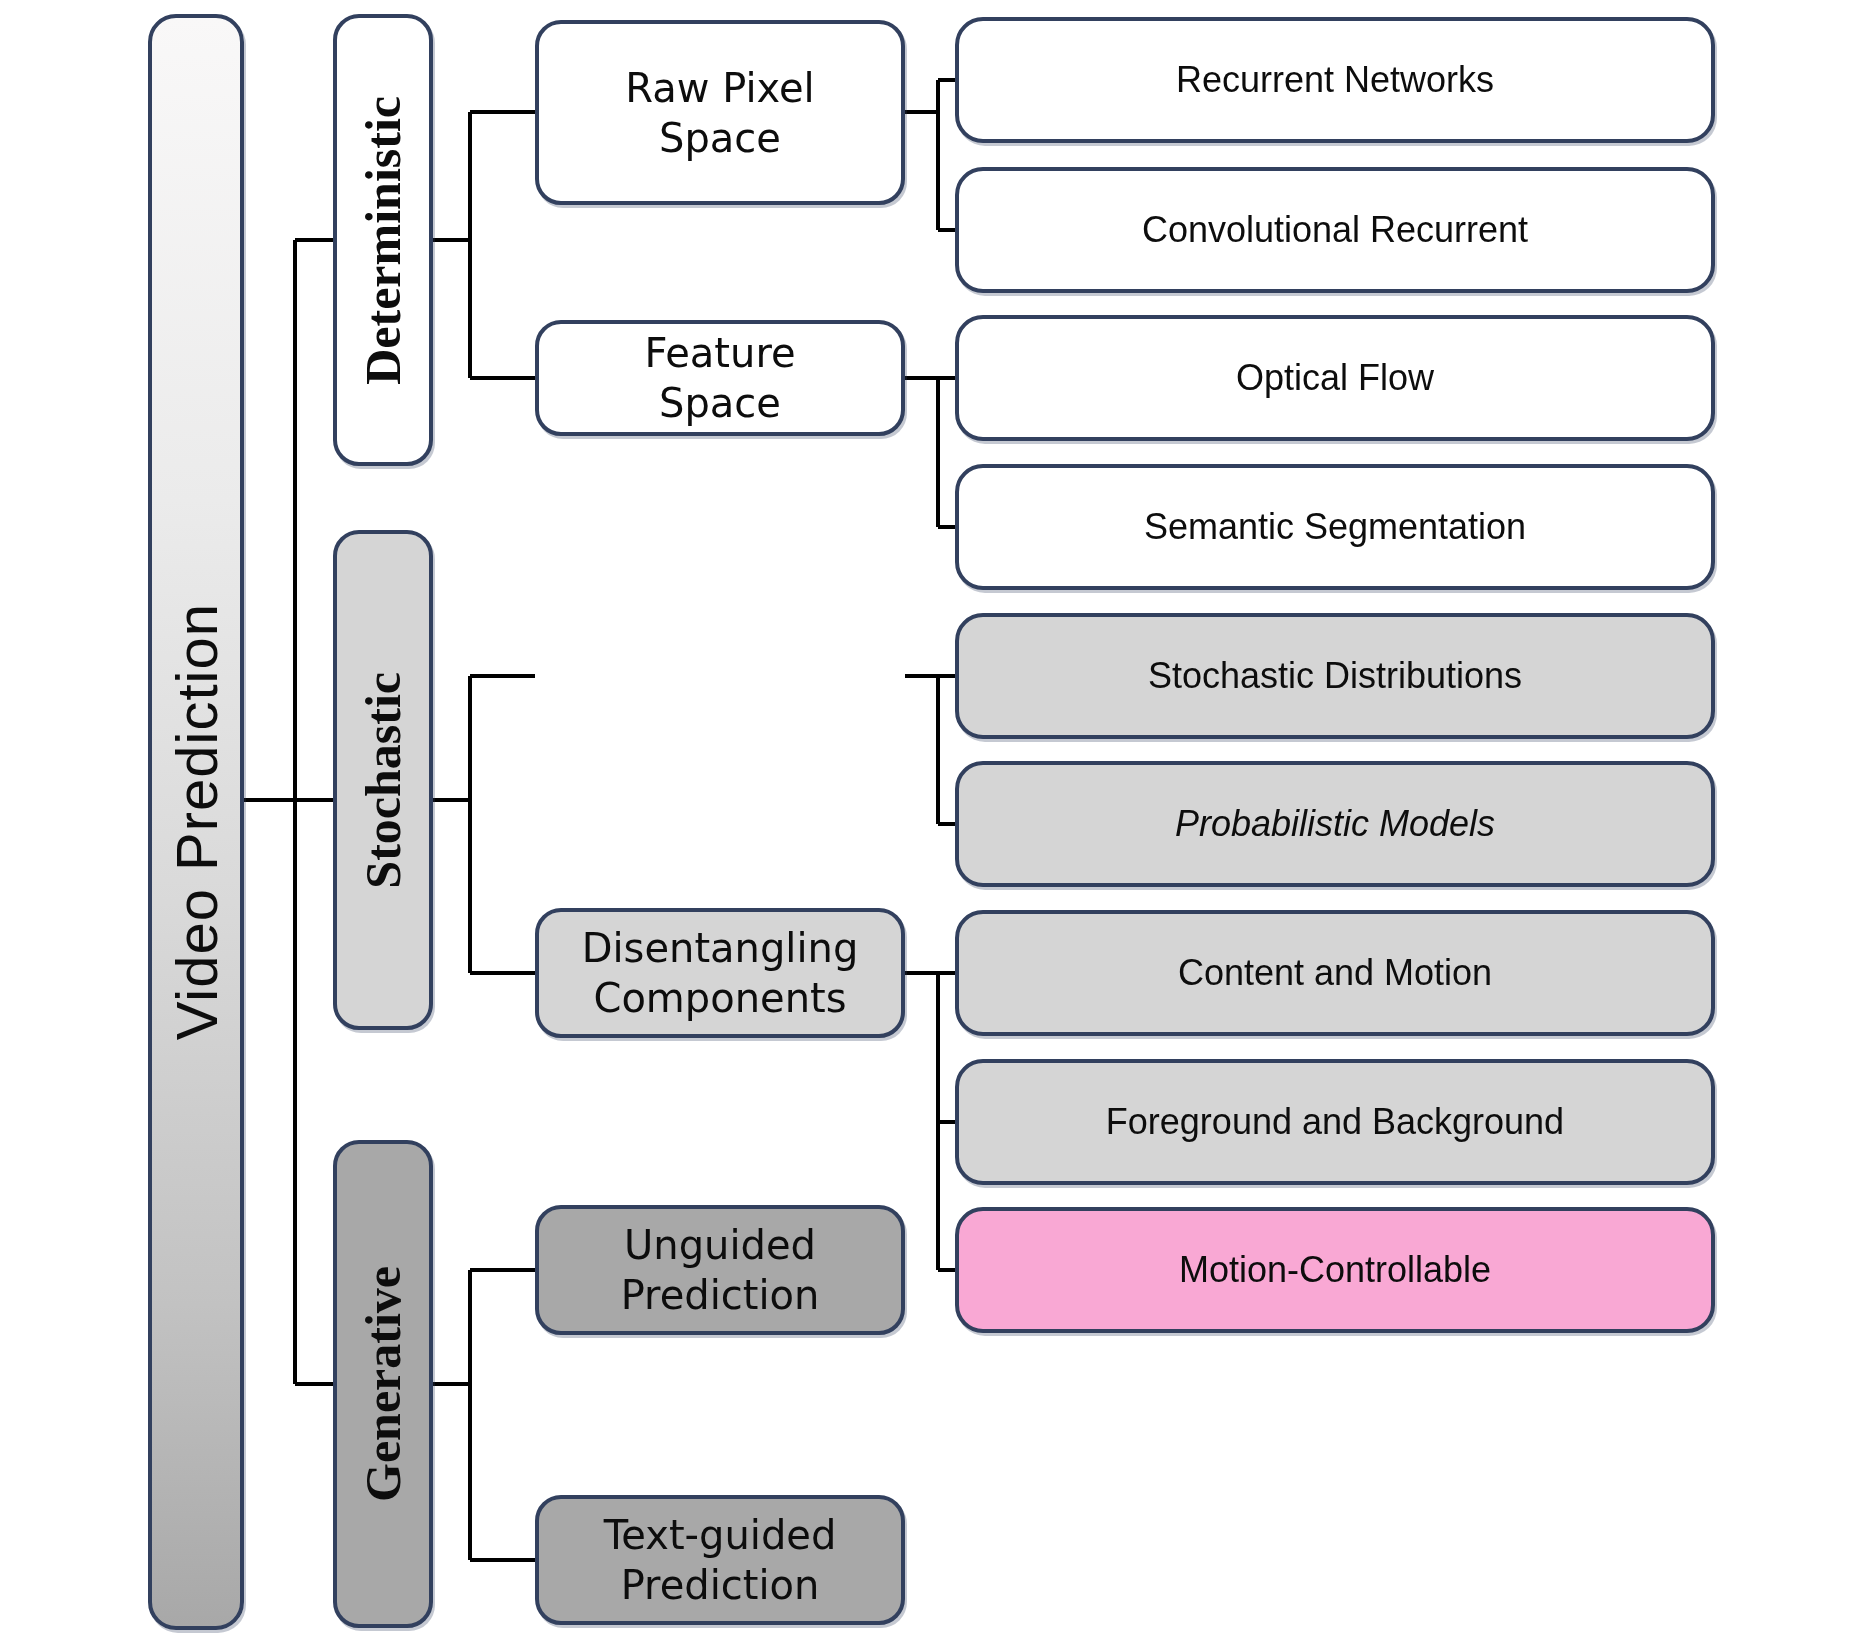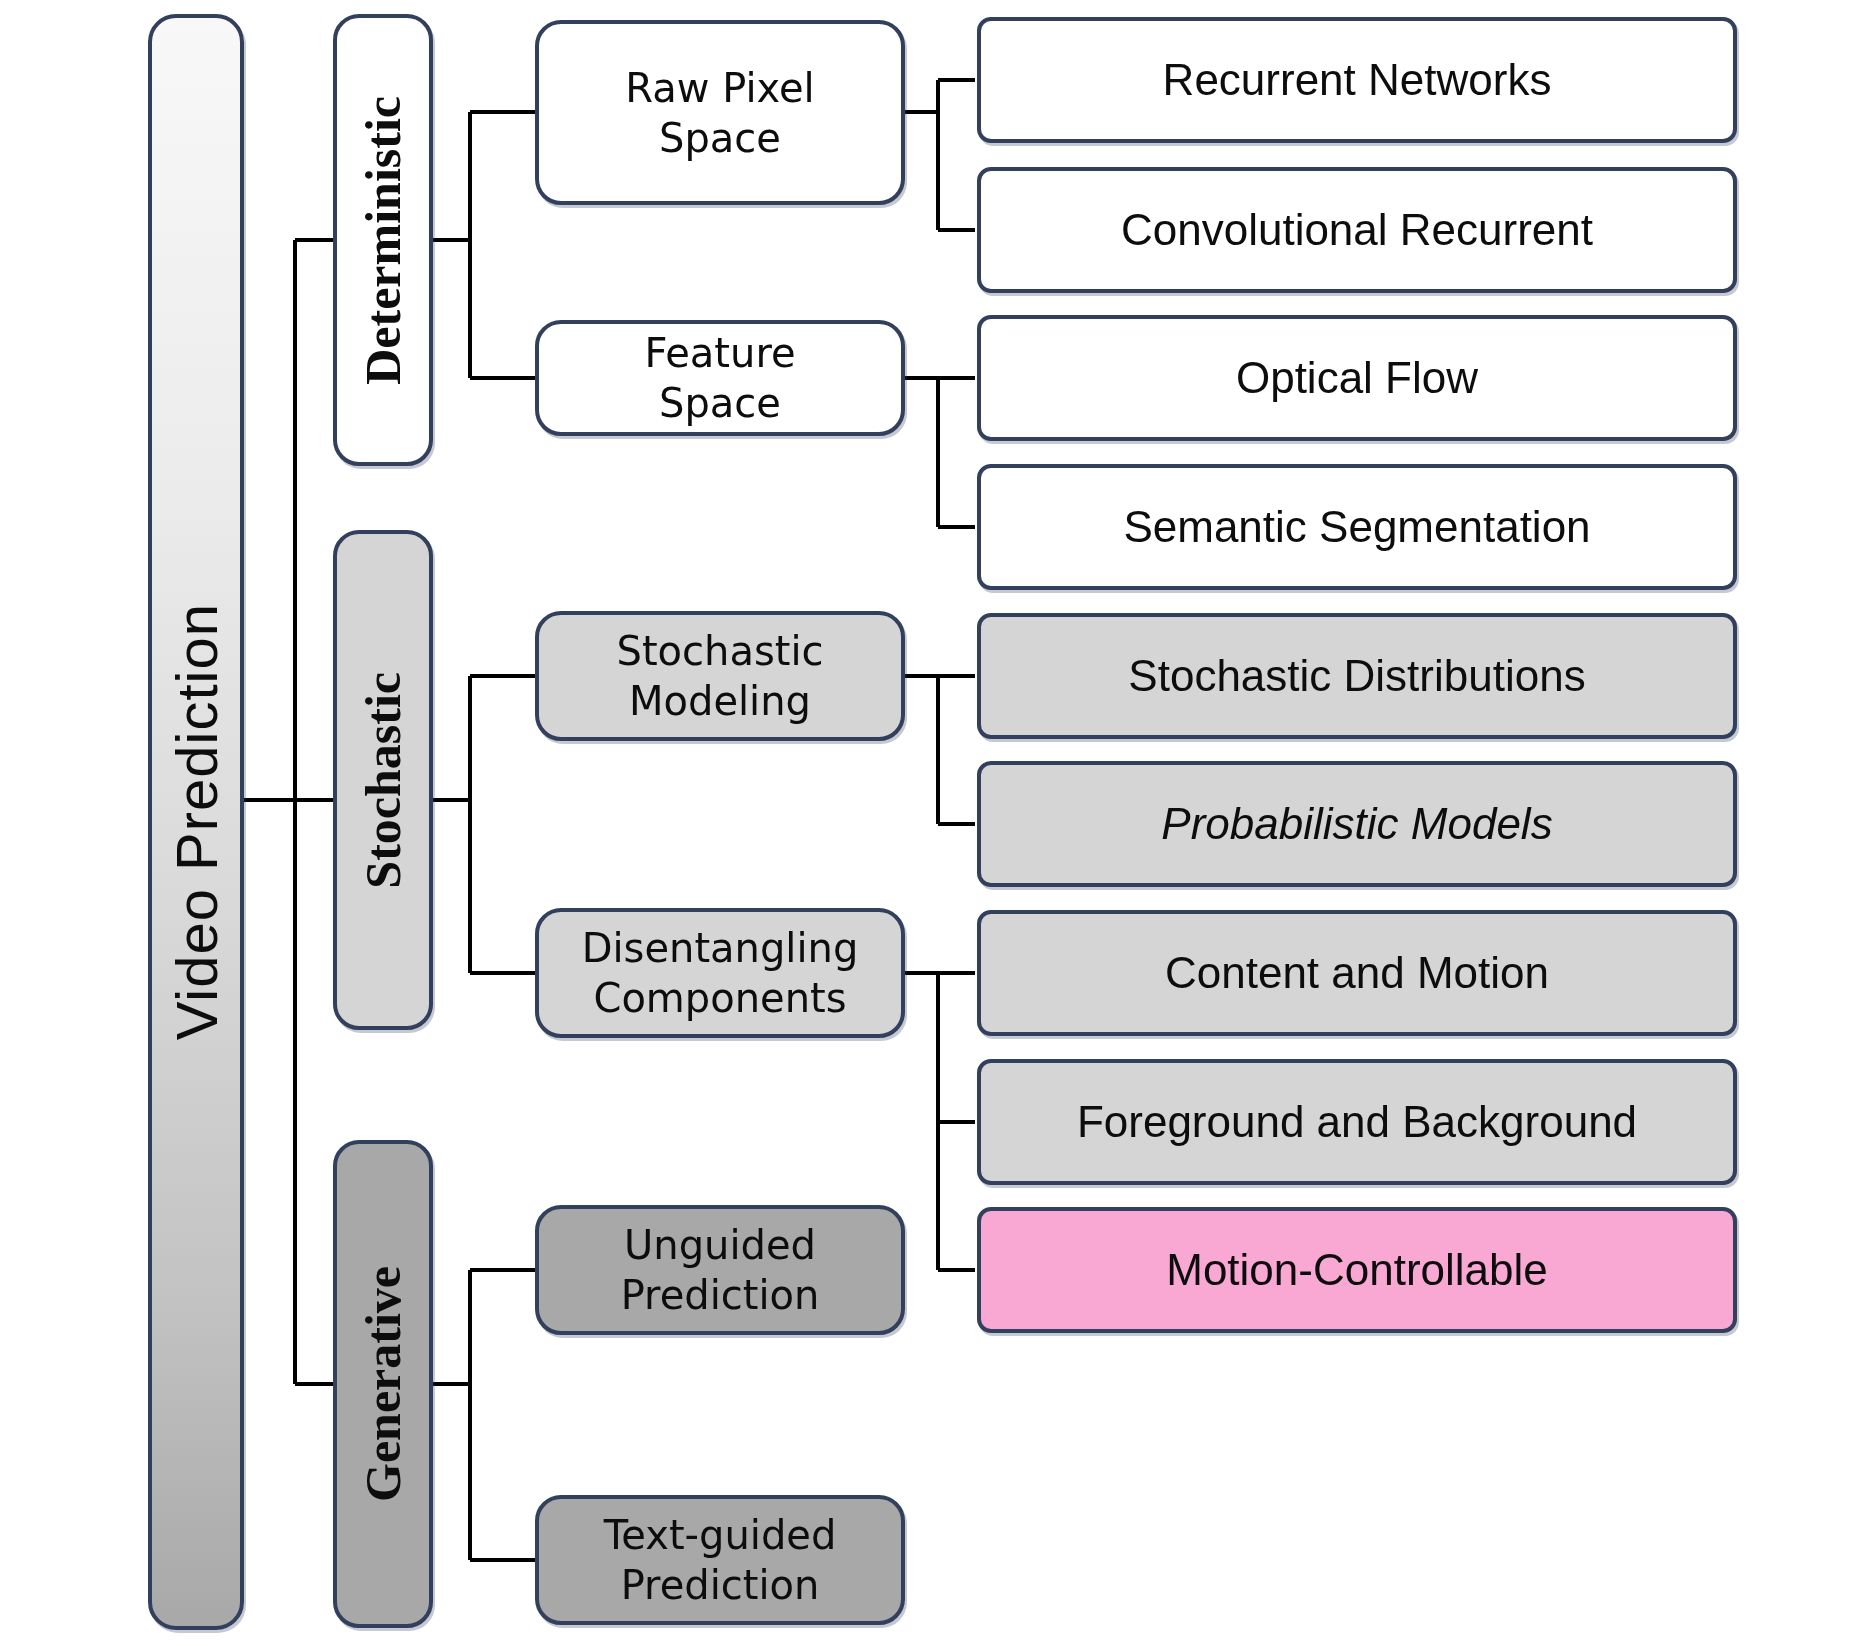--- a/index.html
+++ b/index.html
@@ -78,26 +78,26 @@
     border-radius: 26px;
   }
   .sub-raw-pixel    { top: 20px;   height: 185px; background: #ffffff; }
   .sub-feature      { top: 320px;  height: 116px; background: #ffffff; }
   .sub-stoch-model  { top: 611px;  height: 130px; background: #d5d5d5; }
   .sub-disentangle  { top: 908px;  height: 130px; background: #d5d5d5; }
   .sub-unguided     { top: 1205px; height: 130px; background: #a8a8a8; }
   .sub-text-guided  { top: 1495px; height: 130px; background: #a8a8a8; }
   
   .leaf {
-    left: 977px;
+    left: 955px;
     width: 760px;
     height: 126px;
     font-family: "Liberation Sans", sans-serif;
-    font-size: 44px;
-    border-radius: 14px;
+    font-size: 36px;
+    border-radius: 28px;
   }
   .leaf-1 { top: 17px;   background: #ffffff; }
   .leaf-2 { top: 167px;  background: #ffffff; }
   .leaf-3 { top: 315px;  background: #ffffff; }
   .leaf-4 { top: 464px;  background: #ffffff; }
   .leaf-5 { top: 613px;  background: #d5d5d5; }
   .leaf-6 { top: 761px;  background: #d5d5d5; font-style: italic; }
   .leaf-7 { top: 910px;  background: #d5d5d5; }
   .leaf-8 { top: 1059px; background: #d5d5d5; }
   .leaf-9 { top: 1207px; background: #f9a8d4; justify-content: center; }
@@ -133,23 +133,20 @@
   <div class="node category cat-generative">
     <span class="vtext">Generative</span>
   </div>
 
   <div class="node subcat sub-raw-pixel">
     <span>Raw Pixel Space</span>
   </div>
   <div class="node subcat sub-feature">
     <span>Feature Space</span>
   </div>
-  <div class="node subcat sub-stoch-model">
-    <span>Stochastic Modeling</span>
-  </div>
   <div class="node subcat sub-disentangle">
     <span>Disentangling Components</span>
   </div>
   <div class="node subcat sub-unguided">
     <span>Unguided Prediction</span>
   </div>
   <div class="node subcat sub-text-guided">
     <span>Text-guided Prediction</span>
   </div>
 

